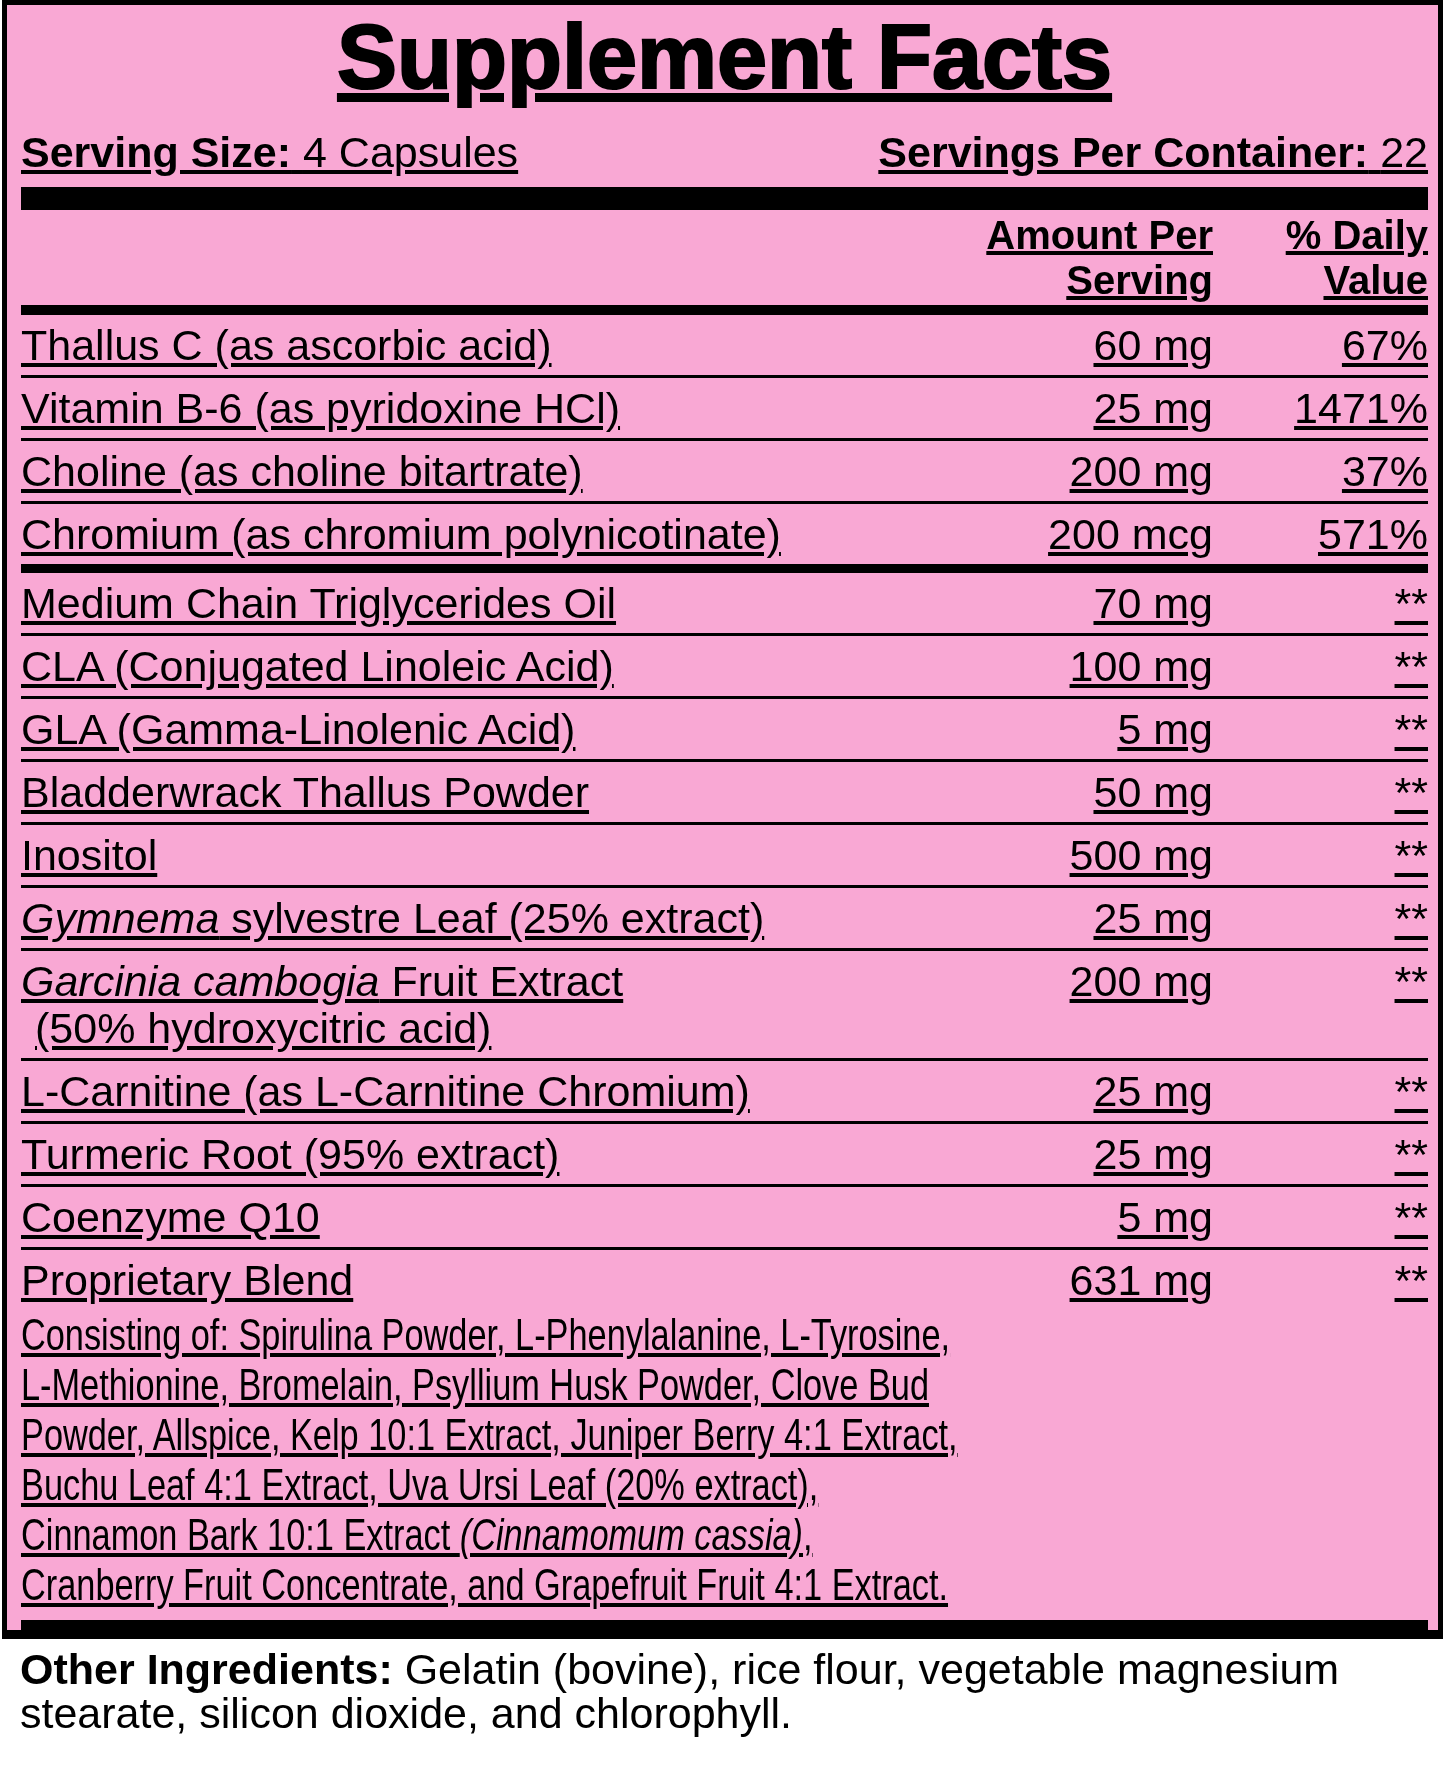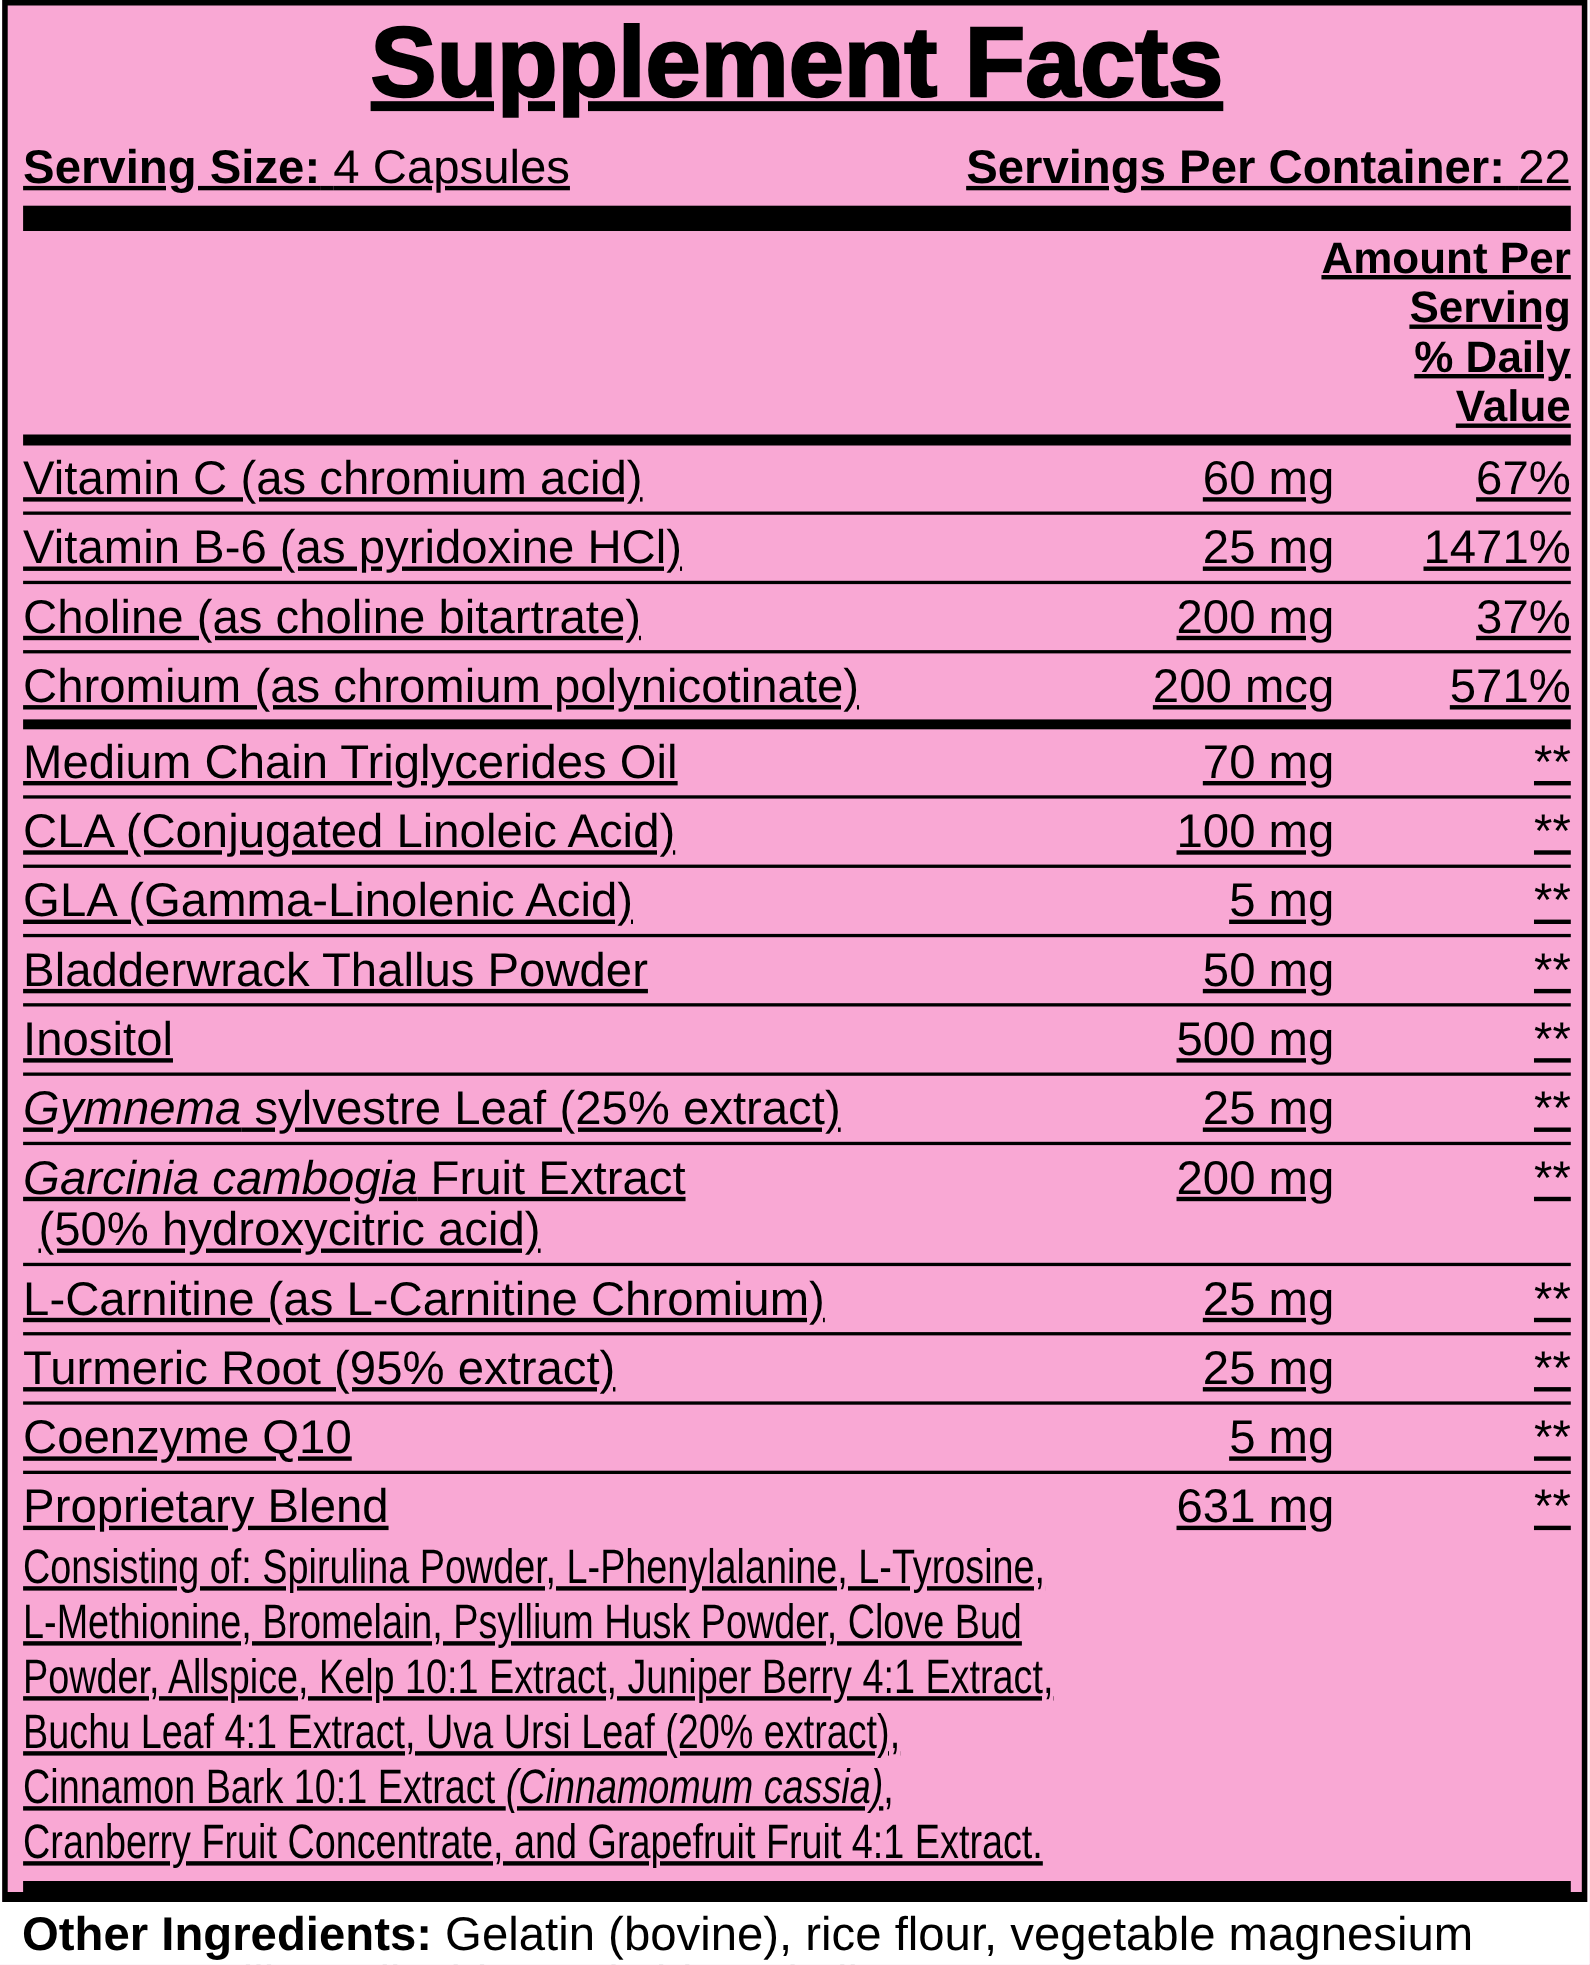--- a/index.html
+++ b/index.html
@@ -14,21 +14,21 @@
   .title{
     text-align:center;font-size:90px;font-weight:bold;line-height:96px;margin-top:4px;
     -webkit-text-stroke:2.2px #000;letter-spacing:0;
   }
   .serving-row{display:flex;justify-content:space-between;font-size:43px;line-height:47px;margin-top:24px;}
   .bold{font-weight:bold;}
   .bar{background:#000;}
   .bar-thick{height:23px;margin-top:11px;}
   .bar-med{height:10px;}
   .bar-sep{height:9px;}
-  .head-row{display:flex;align-items:flex-end;font-weight:bold;font-size:40px;line-height:45px;padding:3px 0 2px;flex-direction:column;}
+  .head-row{display:flex;align-items:flex-end;font-weight:bold;font-size:40px;line-height:45px;padding:3px 0 2px;}
   .head-amt{margin-left:auto;text-align:right;}
   .head-dv{width:215px;text-align:right;}
   .row-block{border-top:3px solid #000;}
   .row-block.nb{border-top:none;}
   .row-line{display:flex;align-items:flex-start;font-size:43px;line-height:47px;padding:7px 0 6px;}
   .cell-name{flex:1;padding-right:20px;}
   .cell-amt{text-align:right;white-space:nowrap;}
   .cell-dv{width:215px;text-align:right;white-space:nowrap;}
   .name2{padding-left:14px;}
   .desc{padding:0 0 10px;}
@@ -67,21 +67,21 @@
         <div>% Daily</div>
         <div>Value</div>
       </div>
     </div>
 
     <div class="bar bar-med"></div>
 
     <div id="rows">
         <div class="row-block nb">
           <div class="row-line">
-            <div class="cell-name"><span>Vitamin C (as chromium acid)</span></div>
+            <div class="cell-name"><span>Thallus C (as ascorbic acid)</span></div>
             <div class="cell-amt">60 mg</div>
             <div class="cell-dv">67%</div>
           </div>
         </div>
         <div class="row-block">
           <div class="row-line">
             <div class="cell-name"><span>Vitamin B-6 (as pyridoxine HCl)</span></div>
             <div class="cell-amt">25 mg</div>
             <div class="cell-dv">1471%</div>
           </div>

